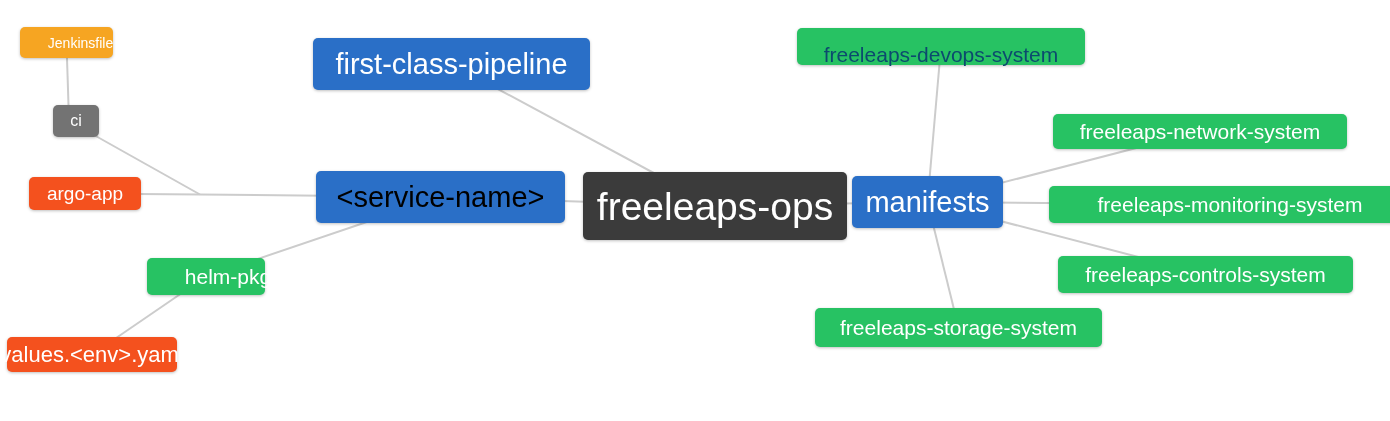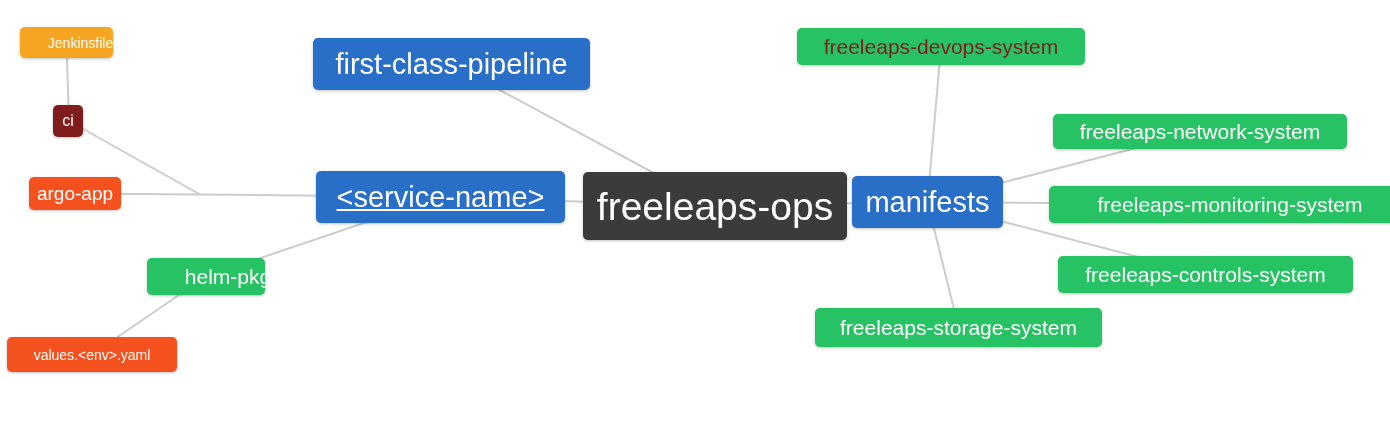--- a/index.html
+++ b/index.html
@@ -55,46 +55,46 @@
       <line x1="927.5" y1="202" x2="1200" y2="131.5" stroke="#cccccc" stroke-width="2"></line>
       <line x1="927.5" y1="202" x2="1210" y2="204.5" stroke="#cccccc" stroke-width="2"></line>
       <line x1="927.5" y1="202" x2="1205.5" y2="274.5" stroke="#cccccc" stroke-width="2"></line>
       <line x1="927.5" y1="202" x2="958.5" y2="327.5" stroke="#cccccc" stroke-width="2"></line>
     </svg>
 
     <div class="node" style="left: 20px; top: 27px; width: 93px; height: 31px; background: rgb(246, 165, 34); color: rgb(255, 255, 255); font-size: 14px; padding-left: 28px;">
       <span class="node-label">Jenkinsfile</span>
     </div>
 
-    <div class="node" style="left: 53px; top: 105px; width: 30px; height: 32px; background: #7f1d1d; color: rgb(255, 255, 255); font-size: 16px;">
+    <div class="node" style="left: 53px; top: 105px; width: 46px; height: 32px; background: #737373; color: rgb(255, 255, 255); font-size: 16px;">
       <span class="node-label">ci</span>
     </div>
 
-    <div class="node" style="left: 29px; top: 177px; width: 92px; height: 33px; background: rgb(244, 81, 30); color: rgb(255, 255, 255); font-size: 19px;">
+    <div class="node" style="left: 29px; top: 177px; width: 112px; height: 33px; background: rgb(244, 81, 30); color: rgb(255, 255, 255); font-size: 19px;">
       <span class="node-label">argo-app</span>
     </div>
 
 
-    <div class="node" style="left: 316px; top: 171px; width: 249px; height: 52px; background: rgb(42, 111, 199); color: #ffffff; font-size: 29px; text-decoration: underline;">
+    <div class="node" style="left: 316px; top: 171px; width: 249px; height: 52px; background: rgb(42, 111, 199); color: #000000; font-size: 29px;">
       <span class="node-label">&lt;service-name&gt;</span>
     </div>
 
     <div class="node" style="left: 313px; top: 38px; width: 277px; height: 52px; background: rgb(42, 111, 199); color: rgb(255, 255, 255); font-size: 29px; justify-content: center;">
       <span class="node-label">first-class-pipeline</span>
     </div>
 
     <div class="node" style="left: 583px; top: 172px; width: 264px; height: 68px; background: rgb(59, 59, 59); color: rgb(255, 255, 255); font-size: 39px;">
       <span class="node-label">freeleaps-ops</span>
     </div>
 
     <div class="node" style="left: 852px; top: 176px; width: 151px; height: 52px; background: rgb(42, 111, 199); color: rgb(255, 255, 255); font-size: 29px;">
       <span class="node-label">manifests</span>
     </div>
 
-    <div class="node" style="left: 797px; top: 28px; width: 288px; height: 37px; background: rgb(39, 194, 99); color: #7f1d1d; font-size: 21px;">
+    <div class="node" style="left: 797px; top: 28px; width: 288px; height: 37px; background: rgb(39, 194, 99); color: #0c4a6e; font-size: 21px; align-items: flex-end;">
       <span class="node-label">freeleaps-devops-system</span>
     </div>
 
     <div class="node" style="left: 1053px; top: 114px; width: 294px; height: 35px; background: rgb(39, 194, 99); color: rgb(255, 255, 255); font-size: 21px;">
       <span class="node-label">freeleaps-network-system</span>
     </div>
 
     <div class="node" style="left: 1049px; top: 186px; width: 362px; height: 37px; background: rgb(39, 194, 99); color: rgb(255, 255, 255); font-size: 21px;">
       <span class="node-label">freeleaps-monitoring-system</span>
     </div>
@@ -104,16 +104,16 @@
     </div>
 
     <div class="node" style="left: 815px; top: 308px; width: 287px; height: 39px; background: rgb(39, 194, 99); color: rgb(255, 255, 255); font-size: 21px;">
       <span class="node-label">freeleaps-storage-system</span>
     </div>
 
     <div class="node" style="left: 147px; top: 258px; width: 118px; height: 37px; background: rgb(39, 194, 99); color: rgb(255, 255, 255); font-size: 21px; padding-left: 44px;">
       <span class="node-label">helm-pkg</span>
     </div>
 
-    <div class="node" style="left: 7px; top: 337px; width: 170px; height: 35px; background: rgb(244, 81, 30); color: rgb(255, 255, 255); font-size: 14px;">
+    <div class="node" style="left: 7px; top: 337px; width: 170px; height: 35px; background: rgb(244, 81, 30); color: rgb(255, 255, 255); font-size: 22px;">
       <span class="node-label">values.&lt;env&gt;.yaml</span>
     </div>
   </div>
 
 </body></html>

